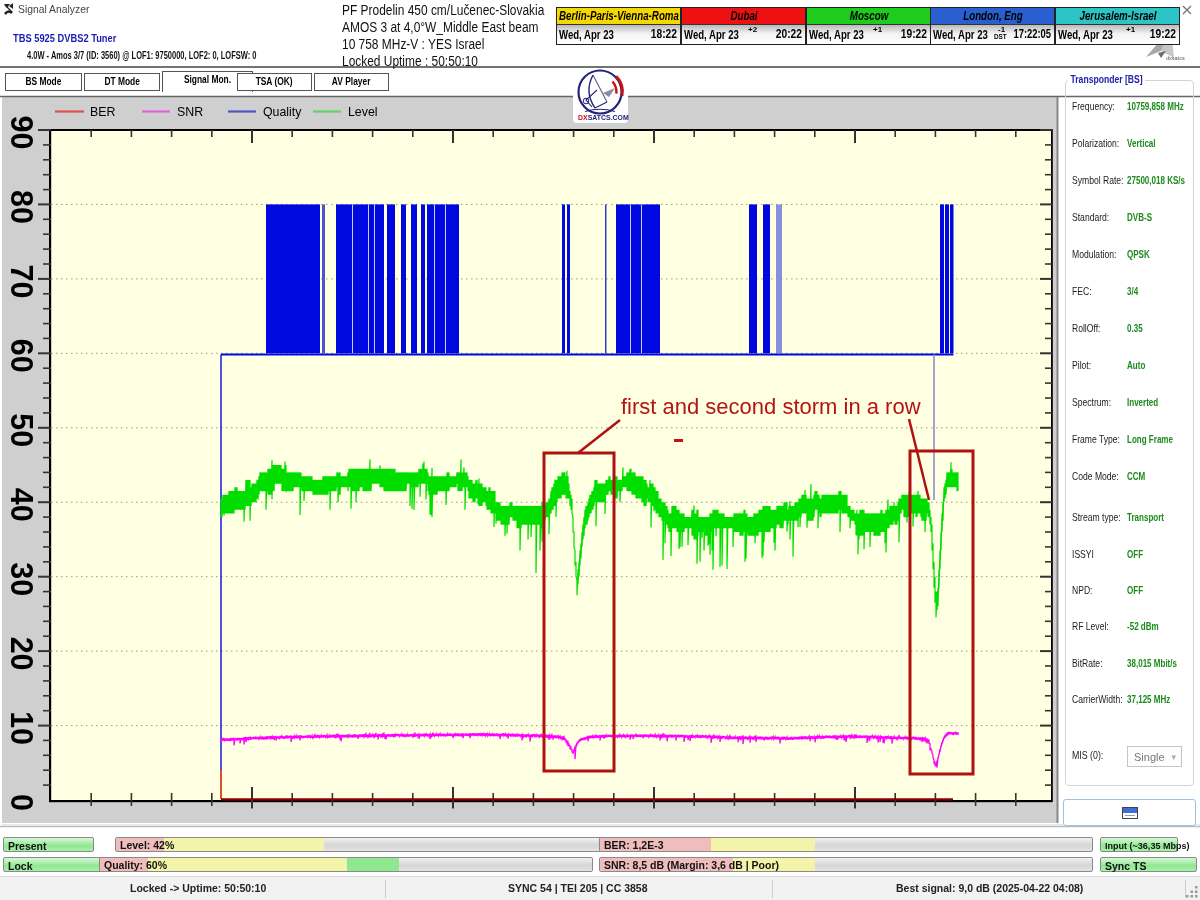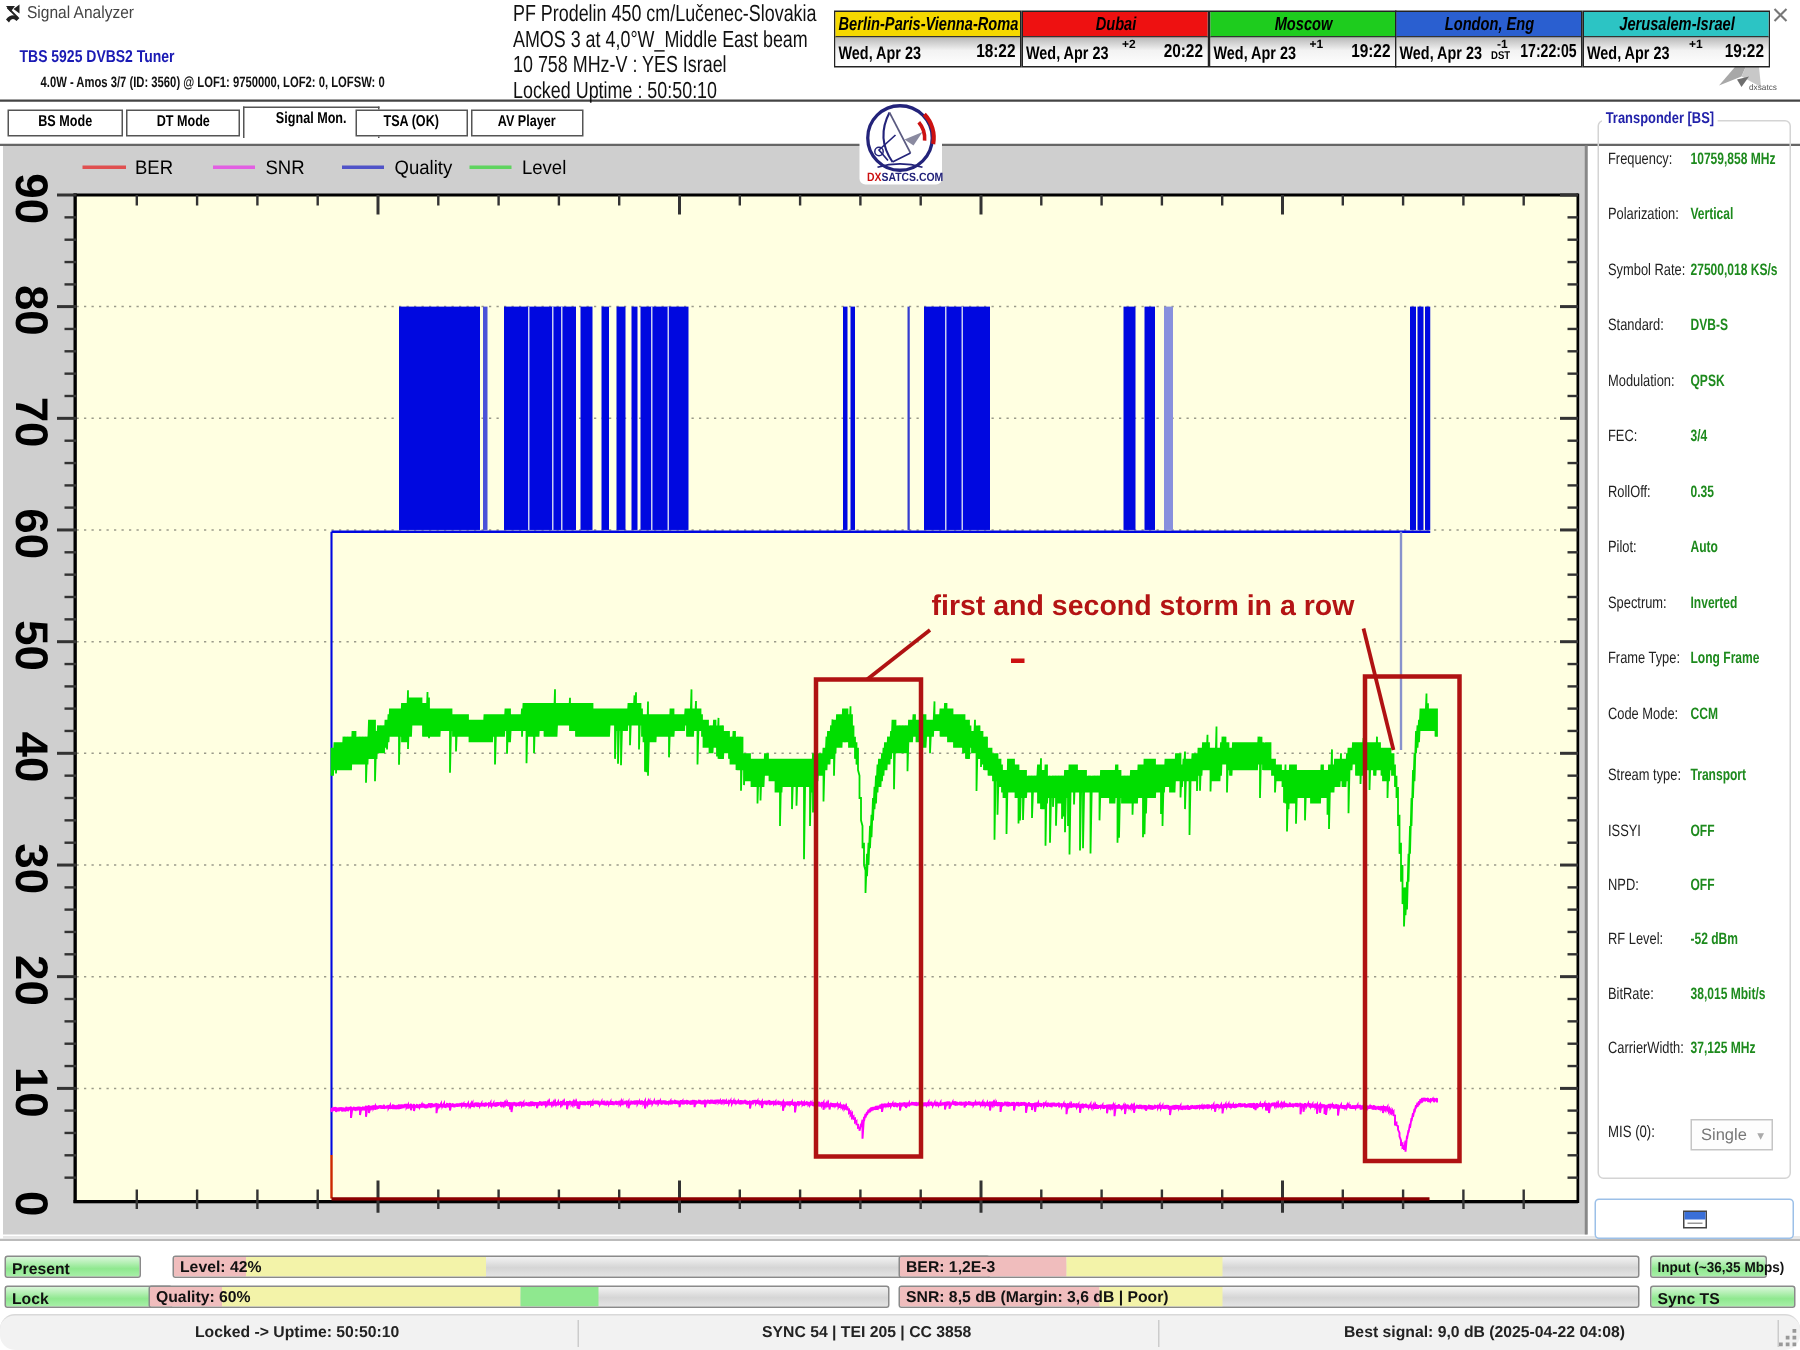--- a/index.html
+++ b/index.html
@@ -21,21 +21,21 @@
 #legend span.txt { font-size:13px; color:#000; transform:scaleX(0.95); transform-origin:0 0; }
 .srow { position:absolute; left:0; width:100%; }
 .slab { position:absolute; left:1072px; font-size:11px; color:#222; transform:scaleX(0.78); transform-origin:0 0; white-space:nowrap; }
 .sval { position:absolute; left:1127px; font-size:11px; font-weight:bold; color:#1d8a1d; transform:scaleX(0.73); transform-origin:0 0; white-space:nowrap; }
 .pbar { position:absolute; height:15px; border:1px solid #8a8a8a; border-radius:2px; background:linear-gradient(#f2f2f2,#d5d5d5 55%,#e4e4e4); overflow:hidden; }
 .pbar .seg { position:absolute; top:0; bottom:0; }
 .pbar .lab { position:absolute; left:4px; top:1px; font-size:10.5px; font-weight:bold; color:#111; white-space:nowrap; }
 .gbar { position:absolute; height:15px; border:1px solid #8a8a8a; border-radius:2px; background:linear-gradient(#d9f7d9,#8fe88f 60%,#a8f0a8); }
 .gbar .lab { position:absolute; left:4px; top:2px; font-size:10.5px; font-weight:bold; color:#111; white-space:nowrap; }
 .gbar .small { font-size:9.5px; transform:scaleX(0.95); transform-origin:0 0; }
-#statusbar { left:0; top:876px; width:1200px; height:24px; background:#f2f2f2; border-top:1px solid #d9d9d9; font-size:10.5px; font-weight:bold; color:#222;border-radius:10px; }
+#statusbar { left:0; top:876px; width:1200px; height:24px; background:#f2f2f2; border-top:1px solid #d9d9d9; font-size:10.5px; font-weight:bold; color:#222; }
 </style></head>
 <body>
 <svg class="abs" style="left:0;top:0" width="1200" height="900" viewBox="0 0 1200 900">
 
   <rect x="2" y="97" width="1056" height="726" fill="#cfcfcf"></rect>
   <line x1="0" y1="67" x2="1200" y2="67" stroke="#444" stroke-width="1.5"></line>
   <line x1="0" y1="96.5" x2="1200" y2="96.5" stroke="#666" stroke-width="1.5"></line>
   <line x1="1057.5" y1="97" x2="1057.5" y2="823" stroke="#888" stroke-width="2"></line>
   <line x1="0" y1="826.5" x2="1200" y2="826.5" stroke="#bbb" stroke-width="1.5"></line>
   <rect x="2" y="824" width="1198" height="2" fill="#e8e8e8"></rect>
@@ -345,21 +345,21 @@
 <div class="tab" style="left:237px;width:75px"><span>TSA (OK)</span></div>
 <div class="tab" style="left:314px;width:75px"><span>AV Player</span></div>
 
 <div class="abs" id="legend" style="left:0;top:104px;width:500px">
 <span class="txt abs" style="left:90px">BER</span>
 <span class="txt abs" style="left:177px">SNR</span>
 <span class="txt abs" style="left:263px">Quality</span>
 <span class="txt abs" style="left:348px">Level</span>
 </div>
 
-<div class="abs" style="left:621px;top:394px;font-size:19px;font-weight:bold;color:#b41414;white-space:nowrap">first and second storm in a row</div>
+<div class="abs" style="left:621px;top:394px;font-size:22px;font-weight:normal;color:#b41414;white-space:nowrap">first and second storm in a row</div>
 
 <div class="abs" style="left:1065px;top:80px;width:129px;height:706px;border:1px solid #d4d4d4;border-radius:4px"></div>
 <div class="abs" style="left:1068px;top:73px;background:#fff;padding:0 3px;font-size:10.5px;font-weight:bold;color:#2222aa;transform:scaleX(0.82);transform-origin:0 0;white-space:nowrap">Transponder [BS]</div>
 <div class="srow" style="top:100px">
     <span class="slab">Frequency:</span>
     <span class="sval">10759,858 MHz</span>
   </div>
 <div class="srow" style="top:137px">
     <span class="slab">Polarization:</span>
     <span class="sval">Vertical</span>

